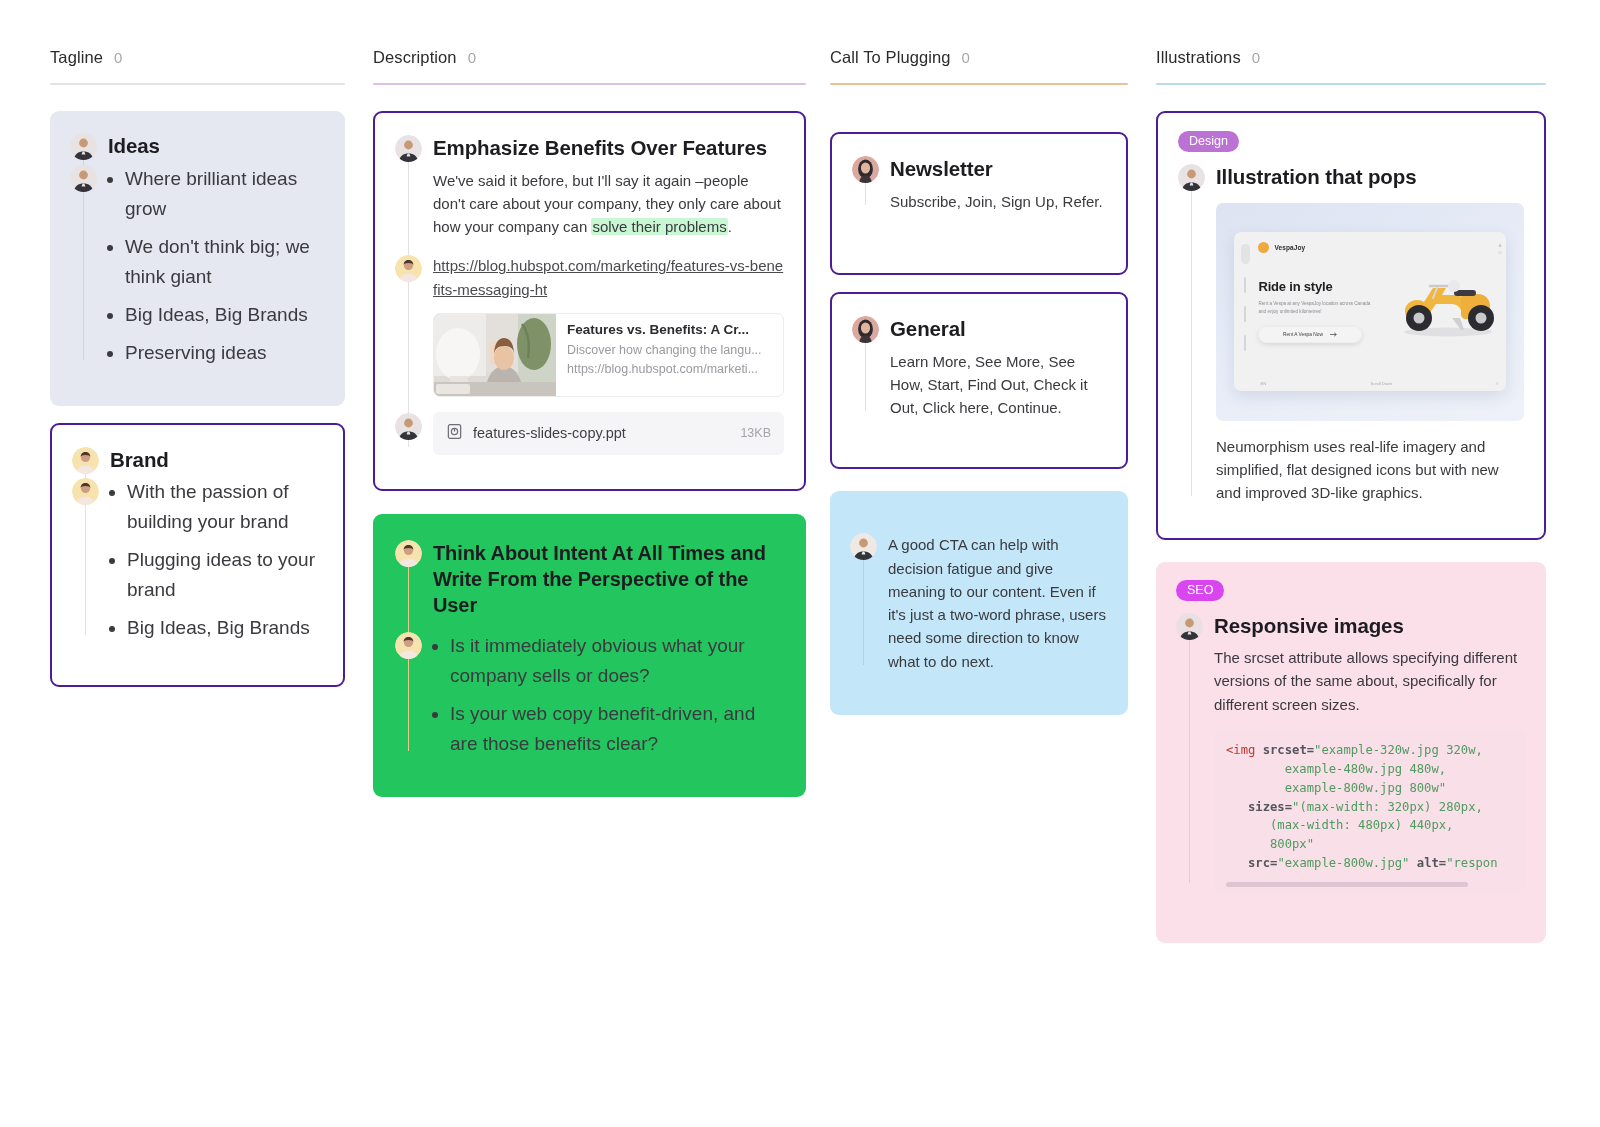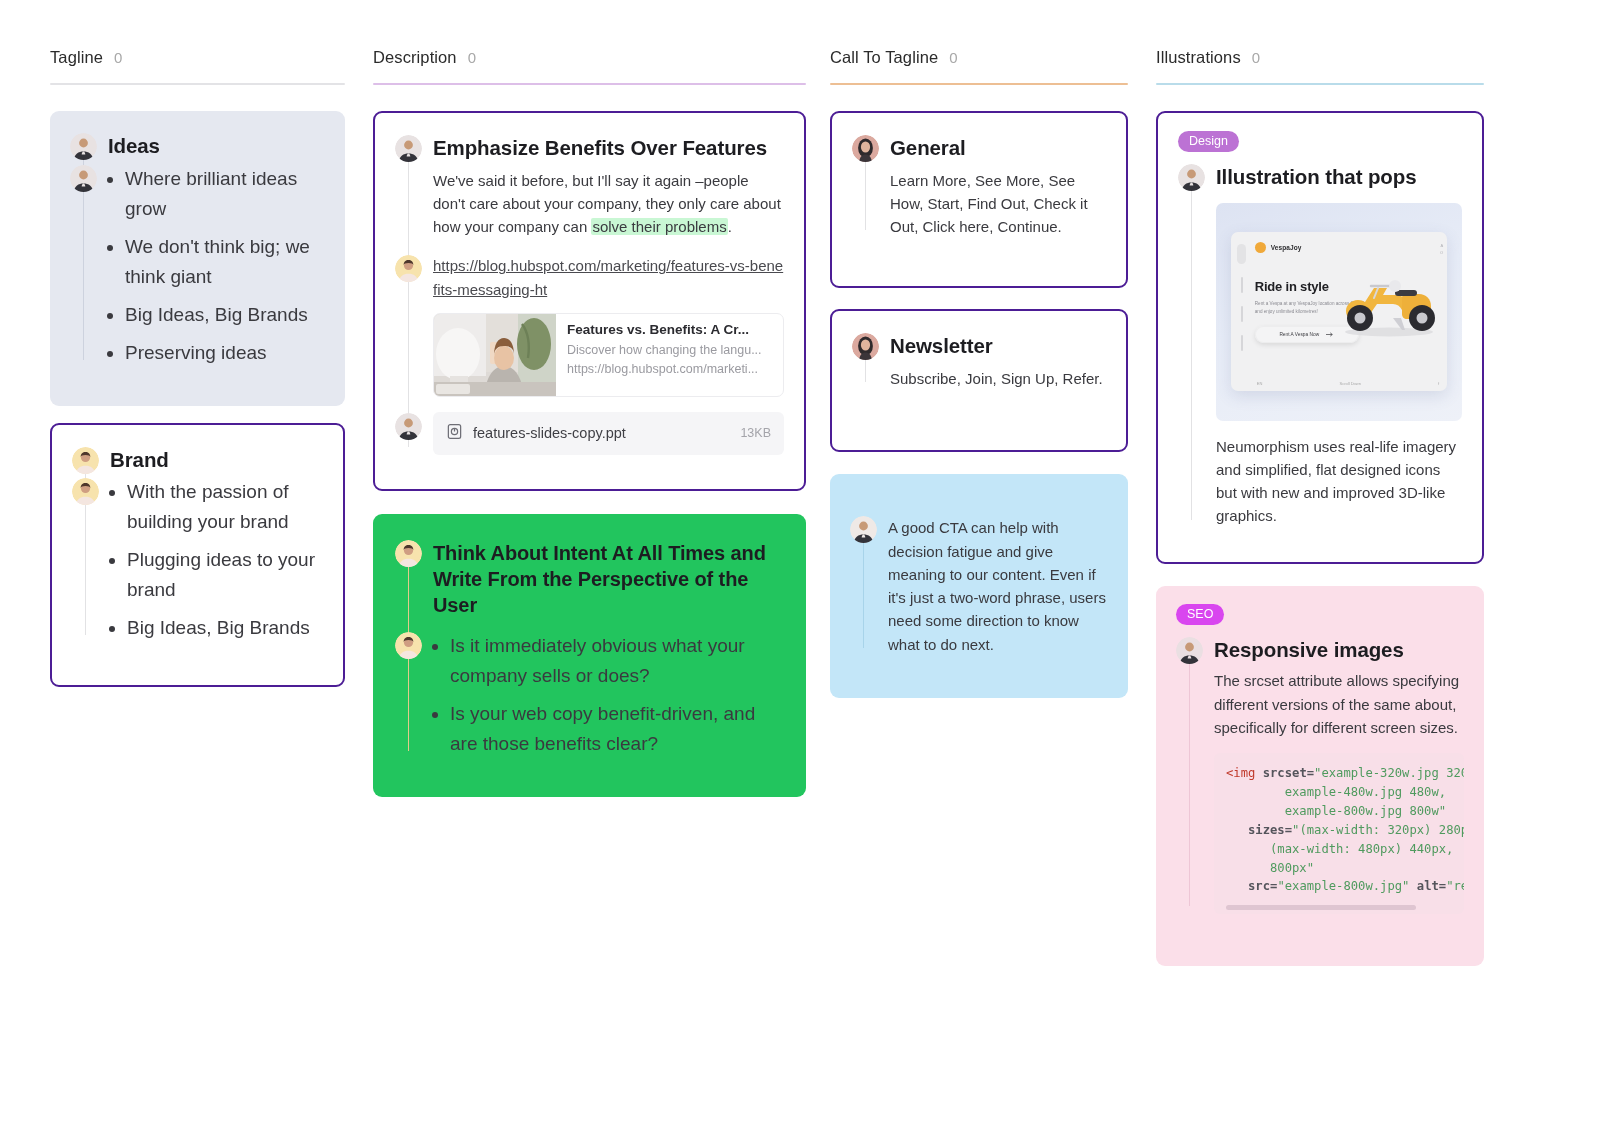--- a/index.html
+++ b/index.html
@@ -8,21 +8,21 @@
     background: #ffffff;
     font-family: "Liberation Sans", sans-serif;
     -webkit-font-smoothing: antialiased;
     overflow: hidden;
   }
   .board { display: flex; padding: 48px 0 0 0; align-items: flex-start; }
   .column { flex: 0 0 auto; }
   .col-tagline      { width: 312px; margin-left: 33px; padding-left: 17px; }
   .col-description  { width: 433px; margin-left: 28px; }
   .col-cta          { width: 298px; margin-left: 24px; }
-  .col-illustrations{ width: 328px; margin-left: 28px; }
+  .col-illustrations{ width: 390px; margin-left: 28px; }
 
   .col-head { display: flex; align-items: baseline; gap: 11px; padding-bottom: 16px; }
   .col-title { font-size: 16.5px; color: #2b2b2b; letter-spacing: .1px; }
   .col-count { font-size: 15px; color: #a8a8a8; }
   .col-rule { height: 2px; width: 100%; border-radius: 2px; background: #e3e3e6; }
 
   .card {
     background: #ffffff;
     border: 2px solid #4c1d95;
     border-radius: 9px;
@@ -296,57 +296,57 @@
             <li>Is it immediately obvious what your company sells or does?</li>
             <li>Is your web copy benefit-driven, and are those benefits clear?</li>
           </ul>
         </div>
       </div>
     </div>
   </div>
 
   <div class="column col-cta">
     <div class="col-head">
-      <span class="col-title">Call To Tagline</span>
+      <span class="col-title">Call To Plugging</span>
       <span class="col-count">0</span>
     </div>
     <div class="col-rule" style="background:#edbf94"></div>
 
     <div style="height:26px"></div>
 
-    <div class="card" style="padding-bottom:44px">
+    <div class="card" style="padding-bottom:56px;margin-top:21px">
       <div class="thread">
         <div class="entry">
           <span class="av">
             <svg viewBox="0 0 27 27" width="27" height="27">
                 <circle cx="13.5" cy="13.5" r="13.5" fill="#dba99f"></circle>
                 <ellipse cx="13.5" cy="13" rx="7.4" ry="9.4" fill="#2f2a2c"></ellipse>
                 <ellipse cx="13.5" cy="12" rx="4.6" ry="5.6" fill="#e0b49d"></ellipse>
                 <path d="M7 27c.8-5 3.2-7.4 6.5-7.4S19.2 22 20 27z" fill="#3b3539"></path>
               </svg>
           </span>
-          <div class="title">General</div>
-          <div class="body" style="margin-top:7px">Learn More, See More, See How, Start, Find Out, Check it Out, Click here, Continue.</div>
-        </div>
-      </div>
-    </div>
-
-    <div class="card" style="padding-bottom:56px;margin-top:21px">
+          <div class="title">Newsletter</div>
+          <div class="body" style="margin-top:7px">Subscribe, Join, Sign Up, Refer.</div>
+        </div>
+      </div>
+    </div>
+
+    <div class="card" style="padding-bottom:44px">
       <div class="thread">
         <div class="entry">
           <span class="av">
             <svg viewBox="0 0 27 27" width="27" height="27">
                 <circle cx="13.5" cy="13.5" r="13.5" fill="#dba99f"></circle>
                 <ellipse cx="13.5" cy="13" rx="7.4" ry="9.4" fill="#2f2a2c"></ellipse>
                 <ellipse cx="13.5" cy="12" rx="4.6" ry="5.6" fill="#e0b49d"></ellipse>
                 <path d="M7 27c.8-5 3.2-7.4 6.5-7.4S19.2 22 20 27z" fill="#3b3539"></path>
               </svg>
           </span>
-          <div class="title">Newsletter</div>
-          <div class="body" style="margin-top:7px">Subscribe, Join, Sign Up, Refer.</div>
+          <div class="title">General</div>
+          <div class="body" style="margin-top:7px">Learn More, See More, See How, Start, Find Out, Check it Out, Click here, Continue.</div>
         </div>
       </div>
     </div>
 
     <div class="card card-blue" style="margin-top:22px;padding-top:42px;padding-bottom:38px">
       <div class="thread">
         <div class="entry">
           <span class="av">
             <svg viewBox="0 0 27 27" width="27" height="27">
                 <circle cx="13.5" cy="13.5" r="13.5" fill="#efe9e6"></circle>

